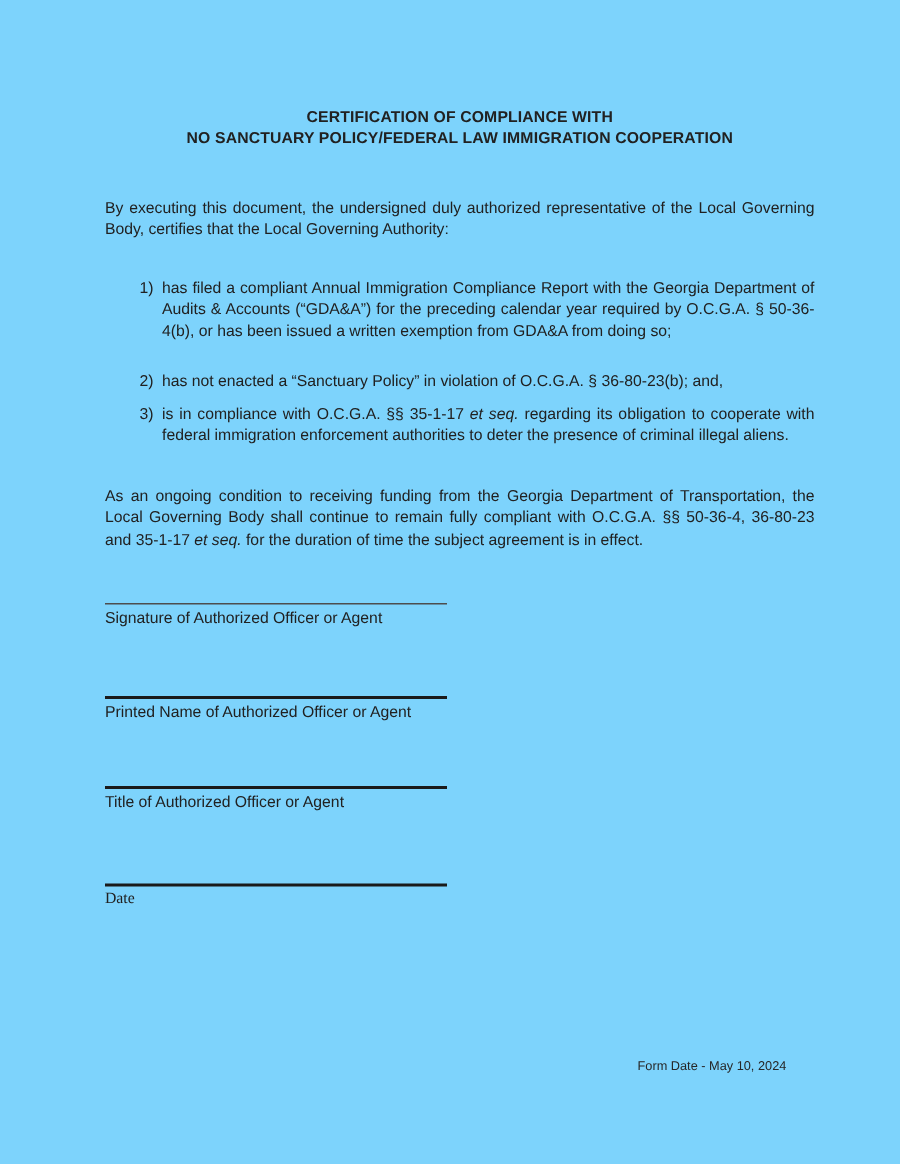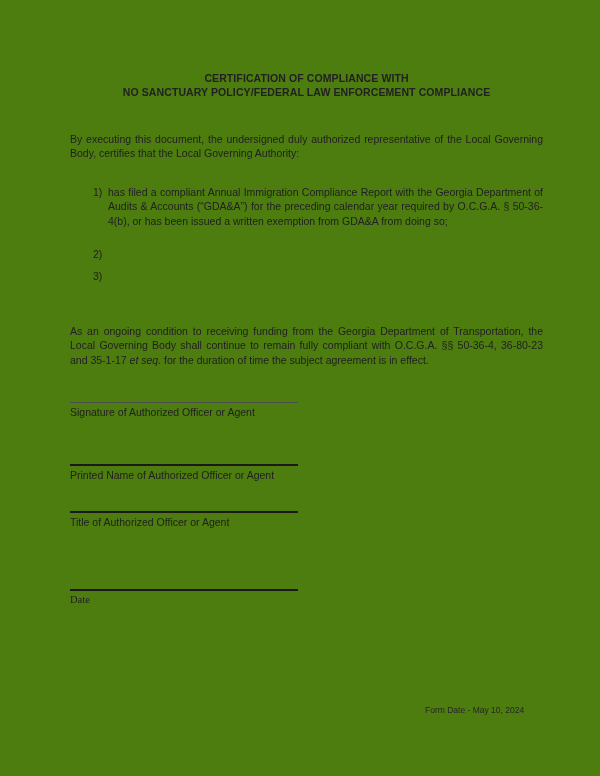--- a/index.html
+++ b/index.html
@@ -1,20 +1,20 @@
 <!DOCTYPE html>
 <html><head>
 <meta charset="utf-8">
 <style>
   html, body { margin: 0; padding: 0; background: #ffffff; }
   .page {
     position: relative;
     width: 600px;
     height: 776px;
-    background: #4d7c0f;
+    background: #7dd3fc;
     font-family: "Liberation Sans", sans-serif;
     font-size: 10.5px;
     line-height: 14.4px;
     color: #212121;
     overflow: hidden;
   }
   .doc-title {
     position: absolute;
     left: 70px;
     top: 71px;
@@ -49,21 +49,21 @@
   .clause-2 { top: 247px; }
   .clause-3 { top: 269px; }
   em { font-style: italic; }
   .sig-field {
     position: absolute;
     left: 70px;
     width: 228px;
   }
   .sig-1 { top: 402px; }
   .sig-2 { top: 464px; }
-  .sig-3 { top: 511px; }
+  .sig-3 { top: 524px; }
   .sig-4 { top: 589px; font-family: Liberation Serif, serif; }
   .sig-line {
     height: 0;
     border-top: 2px solid #1a1a1a;
   }
   .sig-line.thin {
     border-top: 1px solid #4d4d4d;
   }
   .sig-label {
     padding-top: 2px;
@@ -77,36 +77,38 @@
     color: #262626;
   }
 </style>
 </head>
 <body>
 
 <div class="page">
 
   <header class="doc-title">
     <div>CERTIFICATION OF COMPLIANCE WITH</div>
-    <div>NO SANCTUARY POLICY/FEDERAL LAW ENFORCEMENT COMPLIANCE</div>
+    <div>NO SANCTUARY POLICY/FEDERAL LAW IMMIGRATION COOPERATION</div>
   </header>
 
   <p class="para intro">By executing this document, the undersigned duly authorized representative of the Local Governing Body, certifies that the Local Governing Authority:</p>
 
   <div class="clause clause-1">
     <span class="num">1)</span>
     <span class="clause-text">has filed a compliant Annual Immigration Compliance Report with the Georgia Department of Audits &amp; Accounts (“GDA&amp;A”) for the preceding calendar year required by O.C.G.A. § 50-36-4(b), or has been issued a written exemption from GDA&amp;A from doing so;</span>
   </div>
 
   <div class="clause clause-2">
     <span class="num">2)</span>
+    <span class="clause-text">has not enacted a “Sanctuary Policy” in violation of O.C.G.A. § 36-80-23(b); and,</span>
   </div>
 
   <div class="clause clause-3">
     <span class="num">3)</span>
+    <span class="clause-text"><span>is in compliance with O.C.G.A. §§ 35-1-17 </span><em>et seq.</em><span> regarding its obligation to cooperate with federal immigration enforcement authorities to deter the presence of criminal illegal aliens.</span></span>
   </div>
 
   <p class="para closing"><span>As an ongoing condition to receiving funding from the Georgia Department of Transportation, the Local Governing Body shall continue to remain fully compliant with O.C.G.A. §§ 50-36-4, 36-80-23 and 35-1-17 </span><em>et seq.</em><span> for the duration of time the subject agreement is in effect.</span></p>
 
   <div class="sig-field sig-2">
     <div class="sig-line"></div>
     <div class="sig-label">Printed Name of Authorized Officer or Agent</div>
   </div>
 
   <div class="sig-field sig-1">

